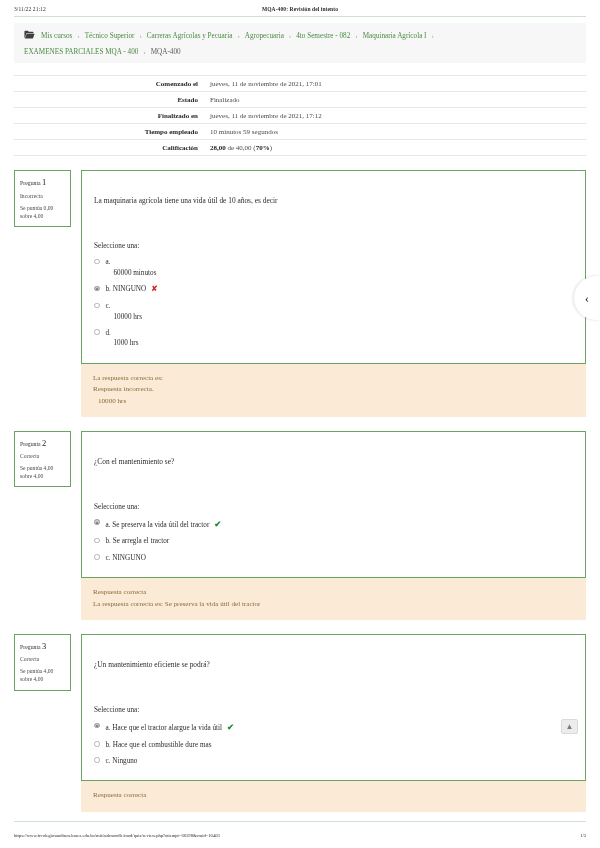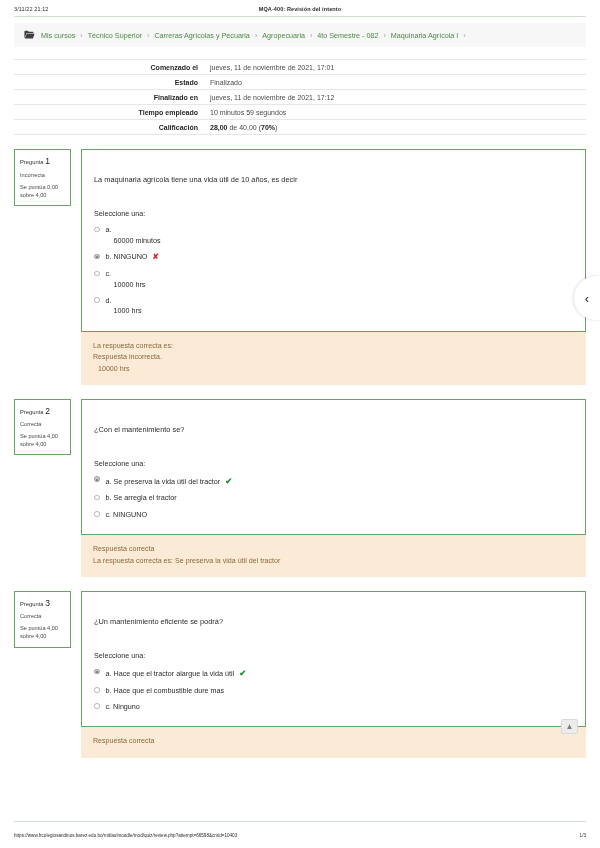--- a/index.html
+++ b/index.html
@@ -4,21 +4,21 @@
 <style>
   * { box-sizing: border-box; }
   html, body {
     margin: 0; padding: 0;
     width: 600px; height: 848px;
     background: #ffffff;
     font-family: "Liberation Sans", sans-serif;
     color: #2b2b2b;
     overflow: hidden;
   }
-  .page { position: relative; width: 600px; height: 848px; background:#fff; }
+  .page { position: relative; width: 600px; height: 848px; background:#fff;font-family:Liberation Serif, serif; }
 
   
   .print-header {
     display: flex; align-items: center;
     padding: 6px 14px 4px 14px;
     font-size: 5.5px; color: #2b2b2b; letter-spacing: .1px;
   }
   .print-header .ph-left { width: 33%; text-align: left; }
   .print-header .ph-center { width: 34%; text-align: center; font-weight: 600; }
   .print-header .ph-right { width: 33%; }
@@ -84,21 +84,21 @@
   .qinfo .qpoints { }
 
   .qbody {
     flex: 1 1 auto;
     margin-left: 10px;
     border: 1px solid #6aa463;
     padding: 24px 12px 14px 12px;
     min-height: 50px;
   }
   .qtext { font-size: 7.4px; color: #2b2b2b; line-height: 1.5; }
-  .qprompt { font-size: 7.2px; color:#2b2b2b; margin-top: 24px; margin-bottom: 7px; }
+  .qprompt { font-size: 7.2px; color:#2b2b2b; margin-top: 36px; margin-bottom: 7px; }
 
   .answers { margin: 0; padding: 0; list-style: none; }
   .answer { display: flex; align-items: flex-start; margin-bottom: 6px; }
   .answer:last-child { margin-bottom: 0; }
   .radio {
     width: 5.5px; height: 5.5px; border-radius: 50%;
     border: 1px solid #b2b2b2; background: #fff;
     flex: 0 0 5.5px; margin-top: 1.5px; margin-right: 6px;
     position: relative;
   }
@@ -183,20 +183,25 @@
         <span class="bc-sep">›</span>
         <span class="bc-link">Carreras Agrícolas y Pecuaria</span>
         <span class="bc-sep">›</span>
         <span class="bc-link">Agropecuaria</span>
         <span class="bc-sep">›</span>
         <span class="bc-link">4to Semestre - 082</span>
         <span class="bc-sep">›</span>
         <span class="bc-link">Maquinaria Agrícola I</span>
         <span class="bc-sep">›</span>
       </div>
+      <div class="bc-row second">
+        <span class="bc-link">EXAMENES PARCIALES MQA - 400</span>
+        <span class="bc-sep">›</span>
+        <span class="bc-current">MQA-400</span>
+      </div>
     </div>
 
     <table class="summary">
       <tbody>
         <tr>
           <th>Comenzado el</th>
           <td>jueves, 11 de noviembre de 2021, 17:01</td>
         </tr>
         <tr>
           <th>Estado</th>

